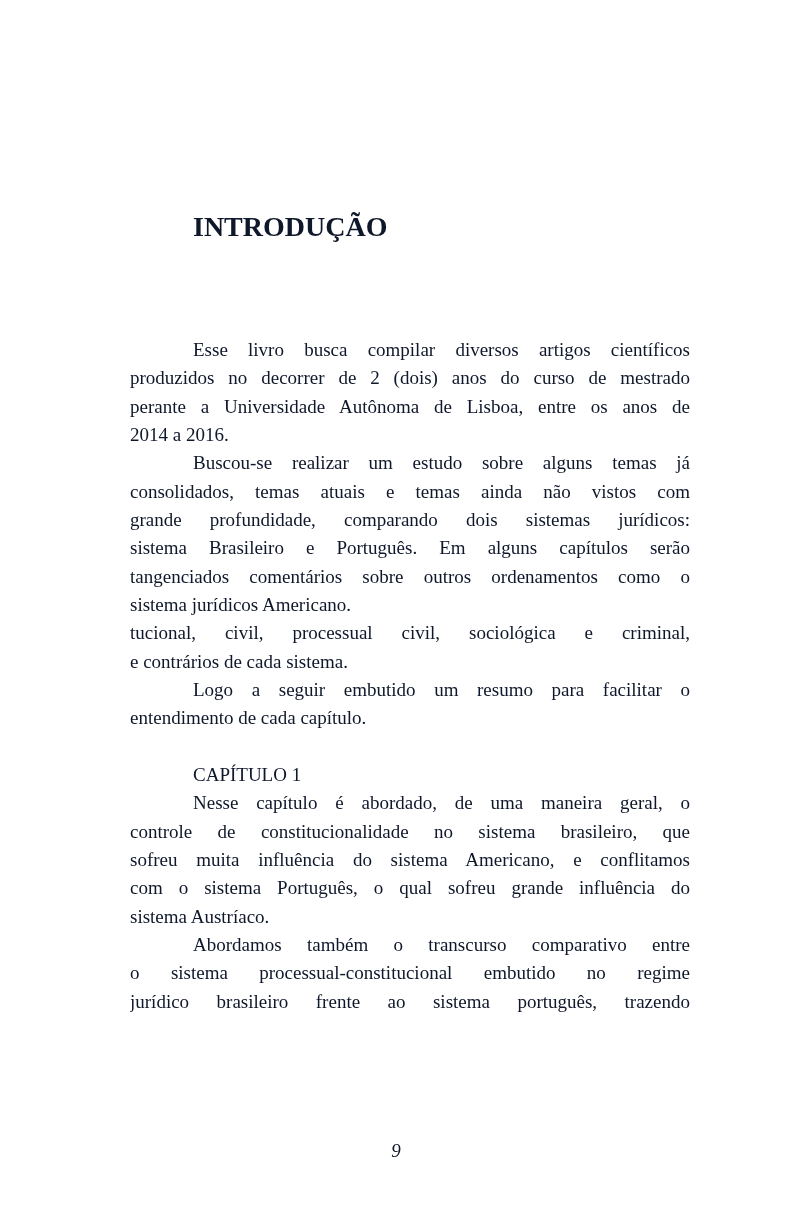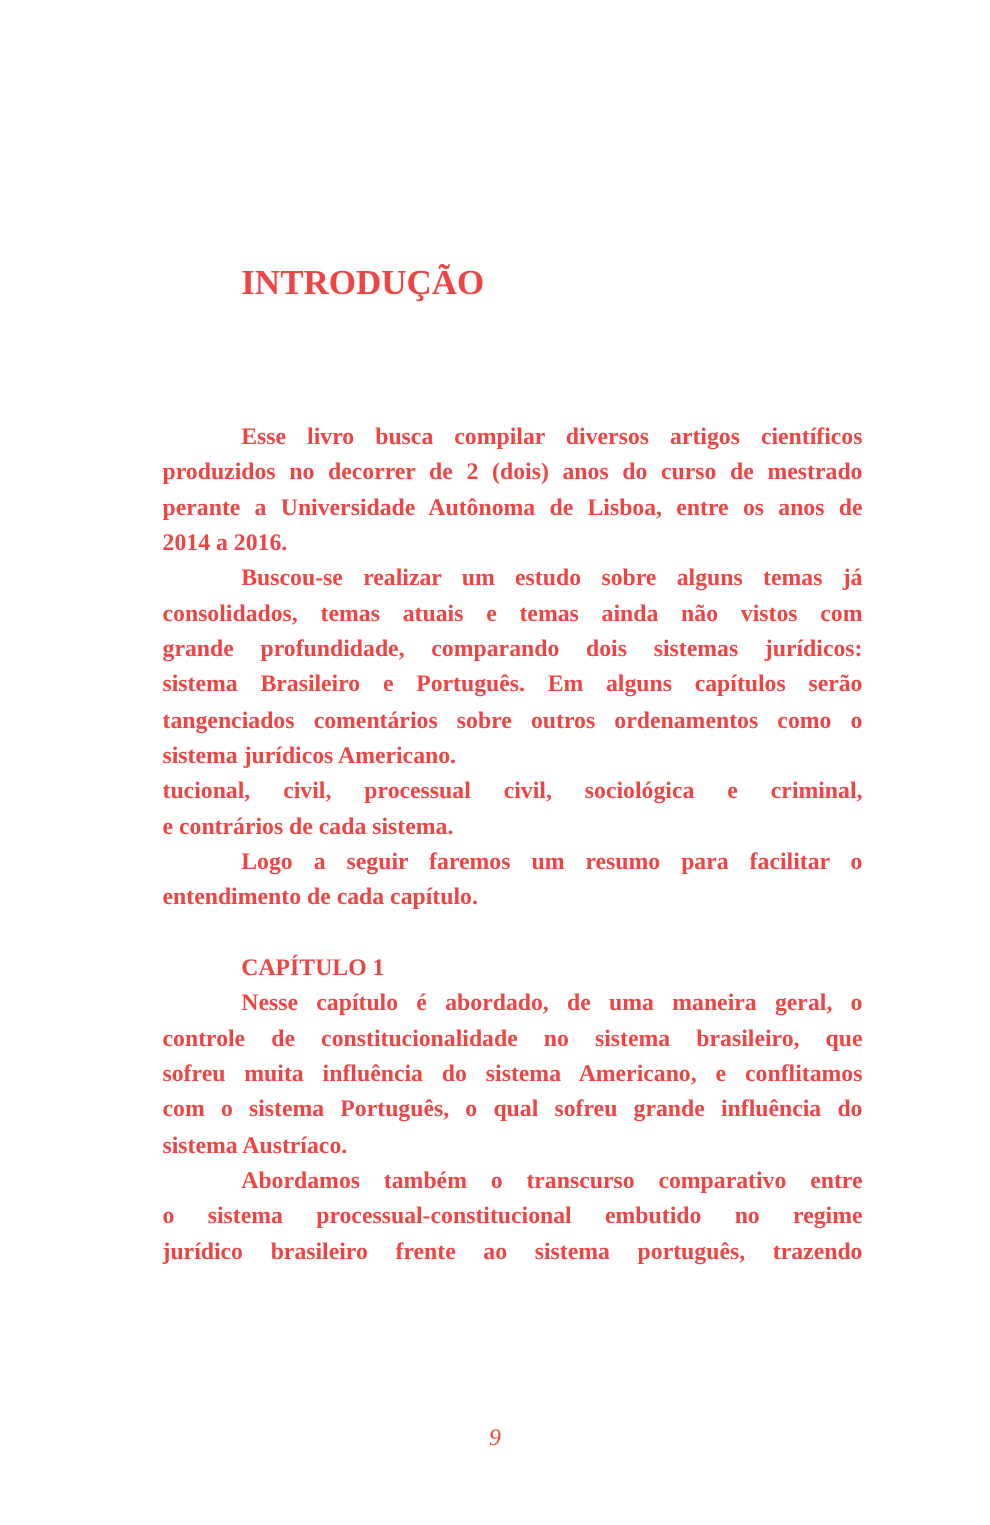--- a/index.html
+++ b/index.html
@@ -6,21 +6,21 @@
     margin: 0;
     padding: 0;
     background: #ffffff;
   }
   .page {
     position: relative;
     width: 792px;
     height: 1220px;
     background: #ffffff;
     font-family: "Liberation Serif", serif;
-    color: #ef4444;
+    color: #0f172a;
     overflow: hidden;
   }
   .title {
     position: absolute;
     top: 212px;
     left: 130px;
     width: 560px;
     box-sizing: border-box;
     padding-left: 63px;
     margin: 0;
@@ -30,21 +30,20 @@
     letter-spacing: 0px;
     white-space: nowrap;
   }
   .body-text {
     position: absolute;
     top: 336px;
     left: 130px;
     width: 560px;
     font-size: 19px;
     line-height: 28.33px;
-    font-weight: bold;
   }
   .line {
     text-align: justify;
     text-align-last: justify;
     text-justify: inter-word;
     white-space: normal;
     overflow: hidden;
     height: 28.33px;
   }
   .line.first {
@@ -81,21 +80,21 @@
       <div class="line">perante a Universidade Autônoma de Lisboa, entre os anos de</div>
       <div class="line endline">2014 a 2016.</div>
       <div class="line first">Buscou-se realizar um estudo sobre alguns temas já</div>
       <div class="line">consolidados, temas atuais e temas ainda não vistos com</div>
       <div class="line">grande profundidade, comparando dois sistemas jurídicos:</div>
       <div class="line">sistema Brasileiro e Português. Em alguns capítulos serão</div>
       <div class="line">tangenciados comentários sobre outros ordenamentos como o</div>
       <div class="line endline">sistema jurídicos Americano.</div>
       <div class="line">tucional, civil, processual civil, sociológica e criminal,</div>
       <div class="line endline">e contrários de cada sistema.</div>
-      <div class="line first">Logo a seguir faremos um resumo para facilitar o</div>
+      <div class="line first">Logo a seguir embutido um resumo para facilitar o</div>
       <div class="line endline">entendimento de cada capítulo.</div>
       <div class="line heading endline first">CAPÍTULO 1</div>
       <div class="line first">Nesse capítulo é abordado, de uma maneira geral, o</div>
       <div class="line">controle de constitucionalidade no sistema brasileiro, que</div>
       <div class="line">sofreu muita influência do sistema Americano, e conflitamos</div>
       <div class="line">com o sistema Português, o qual sofreu grande influência do</div>
       <div class="line endline">sistema Austríaco.</div>
       <div class="line first">Abordamos também o transcurso comparativo entre</div>
       <div class="line">o sistema processual-constitucional embutido no regime</div>
       <div class="line">jurídico brasileiro frente ao sistema português, trazendo</div>

